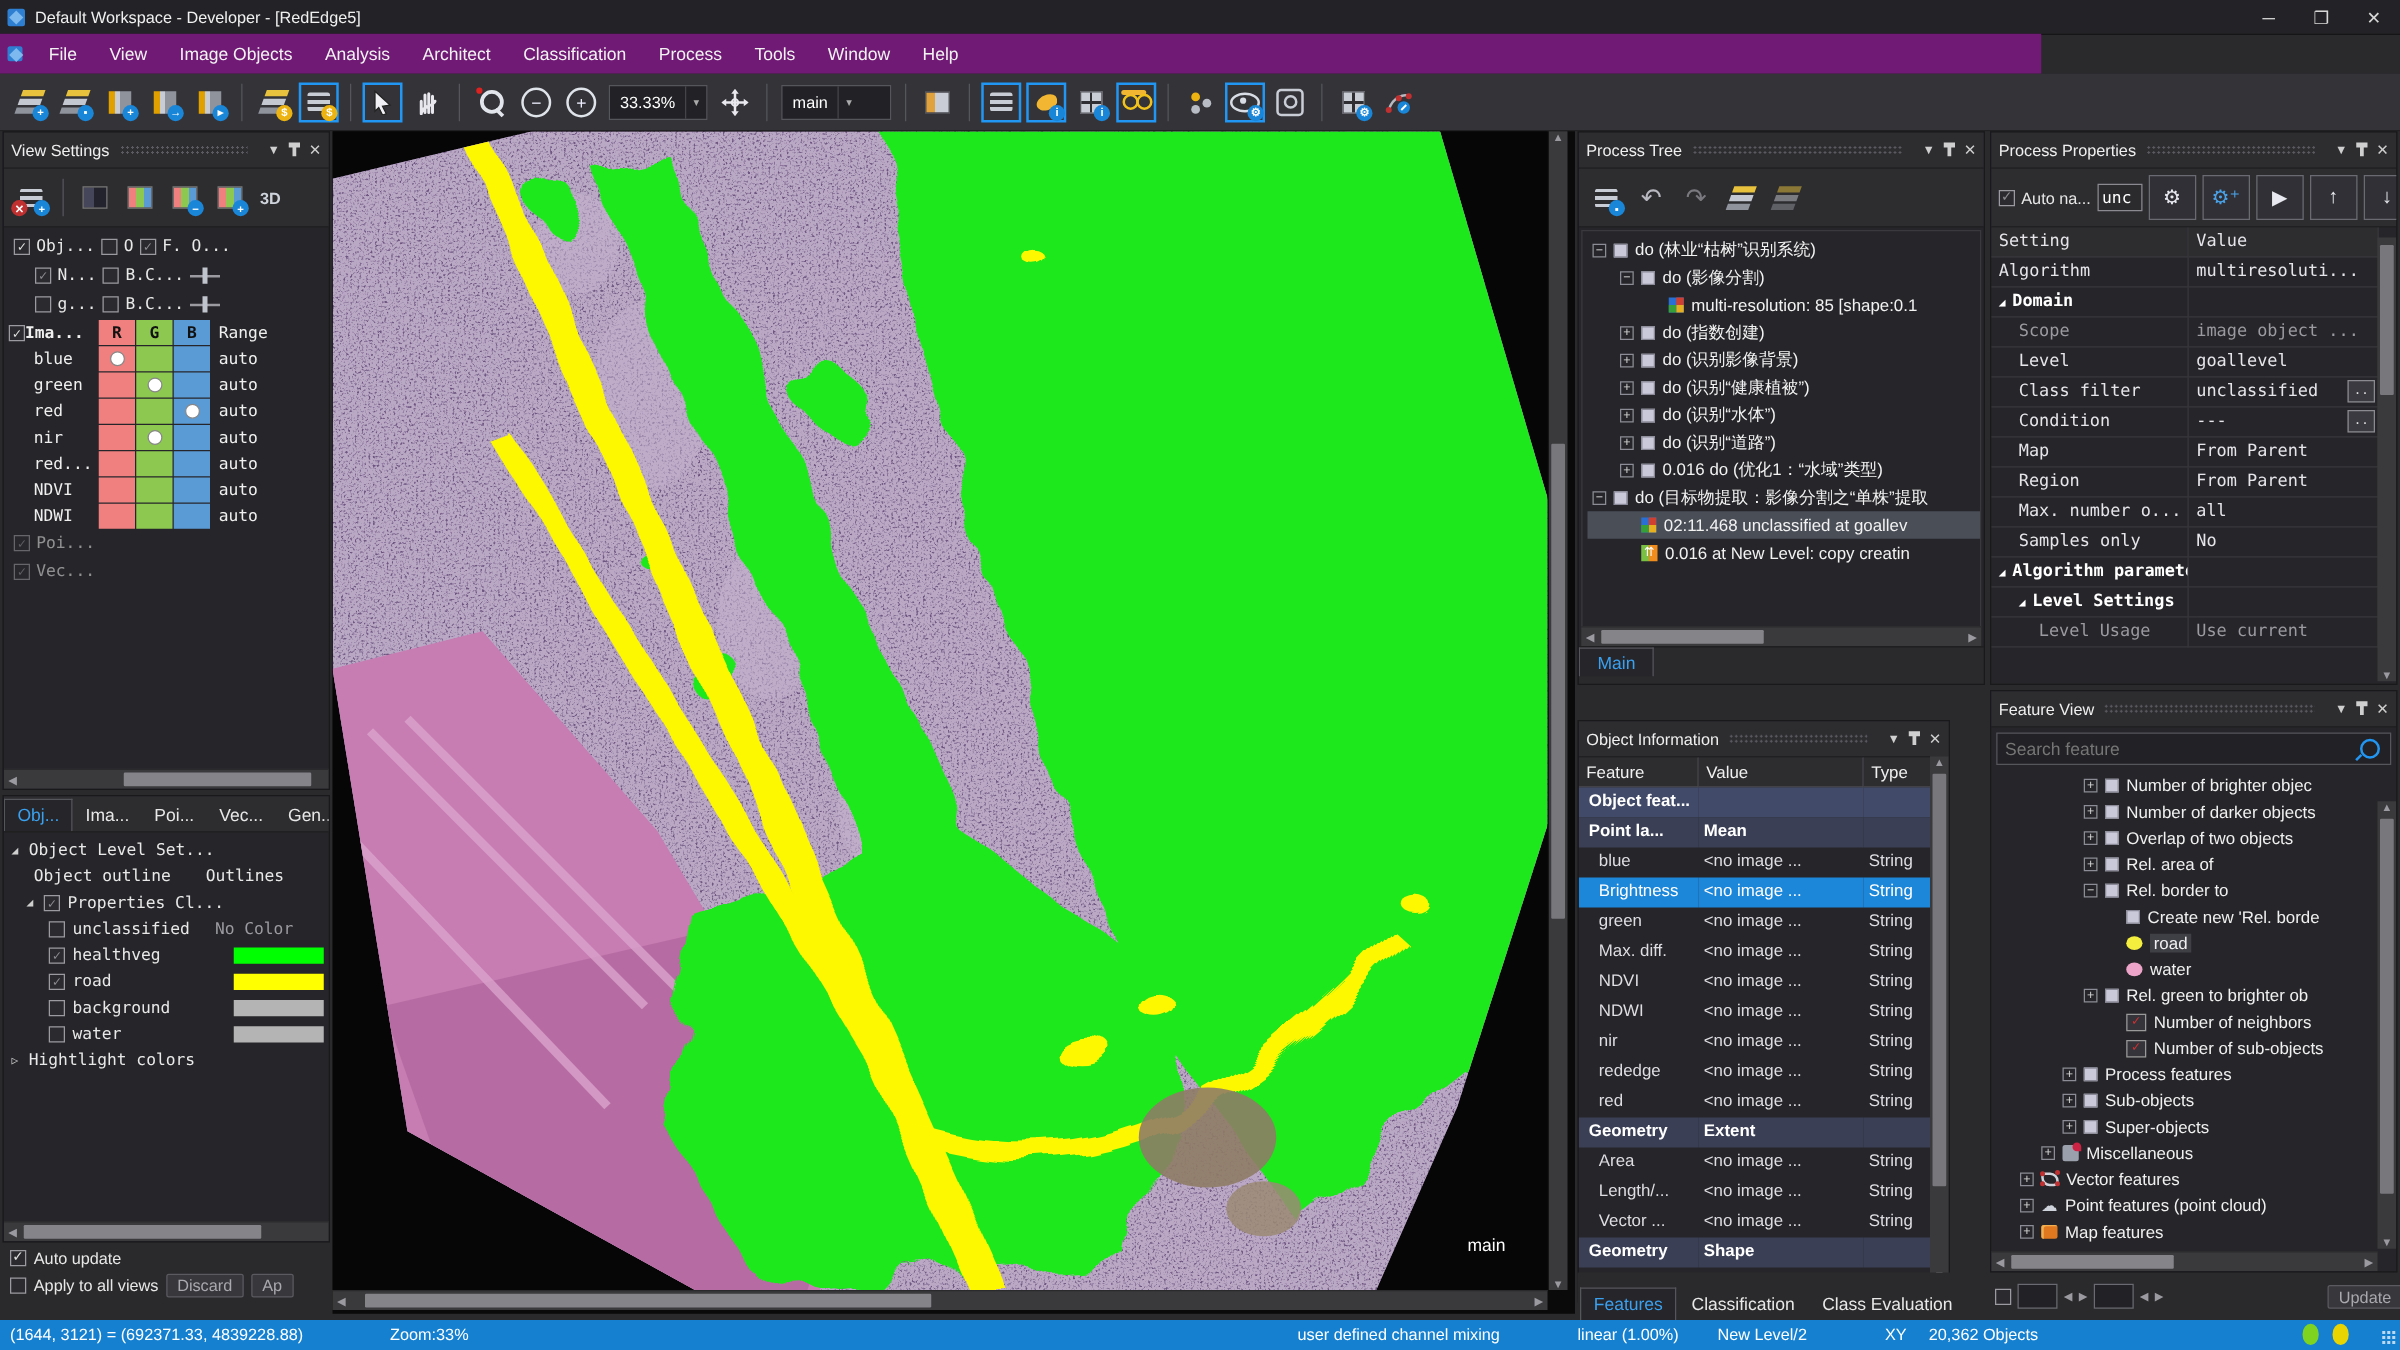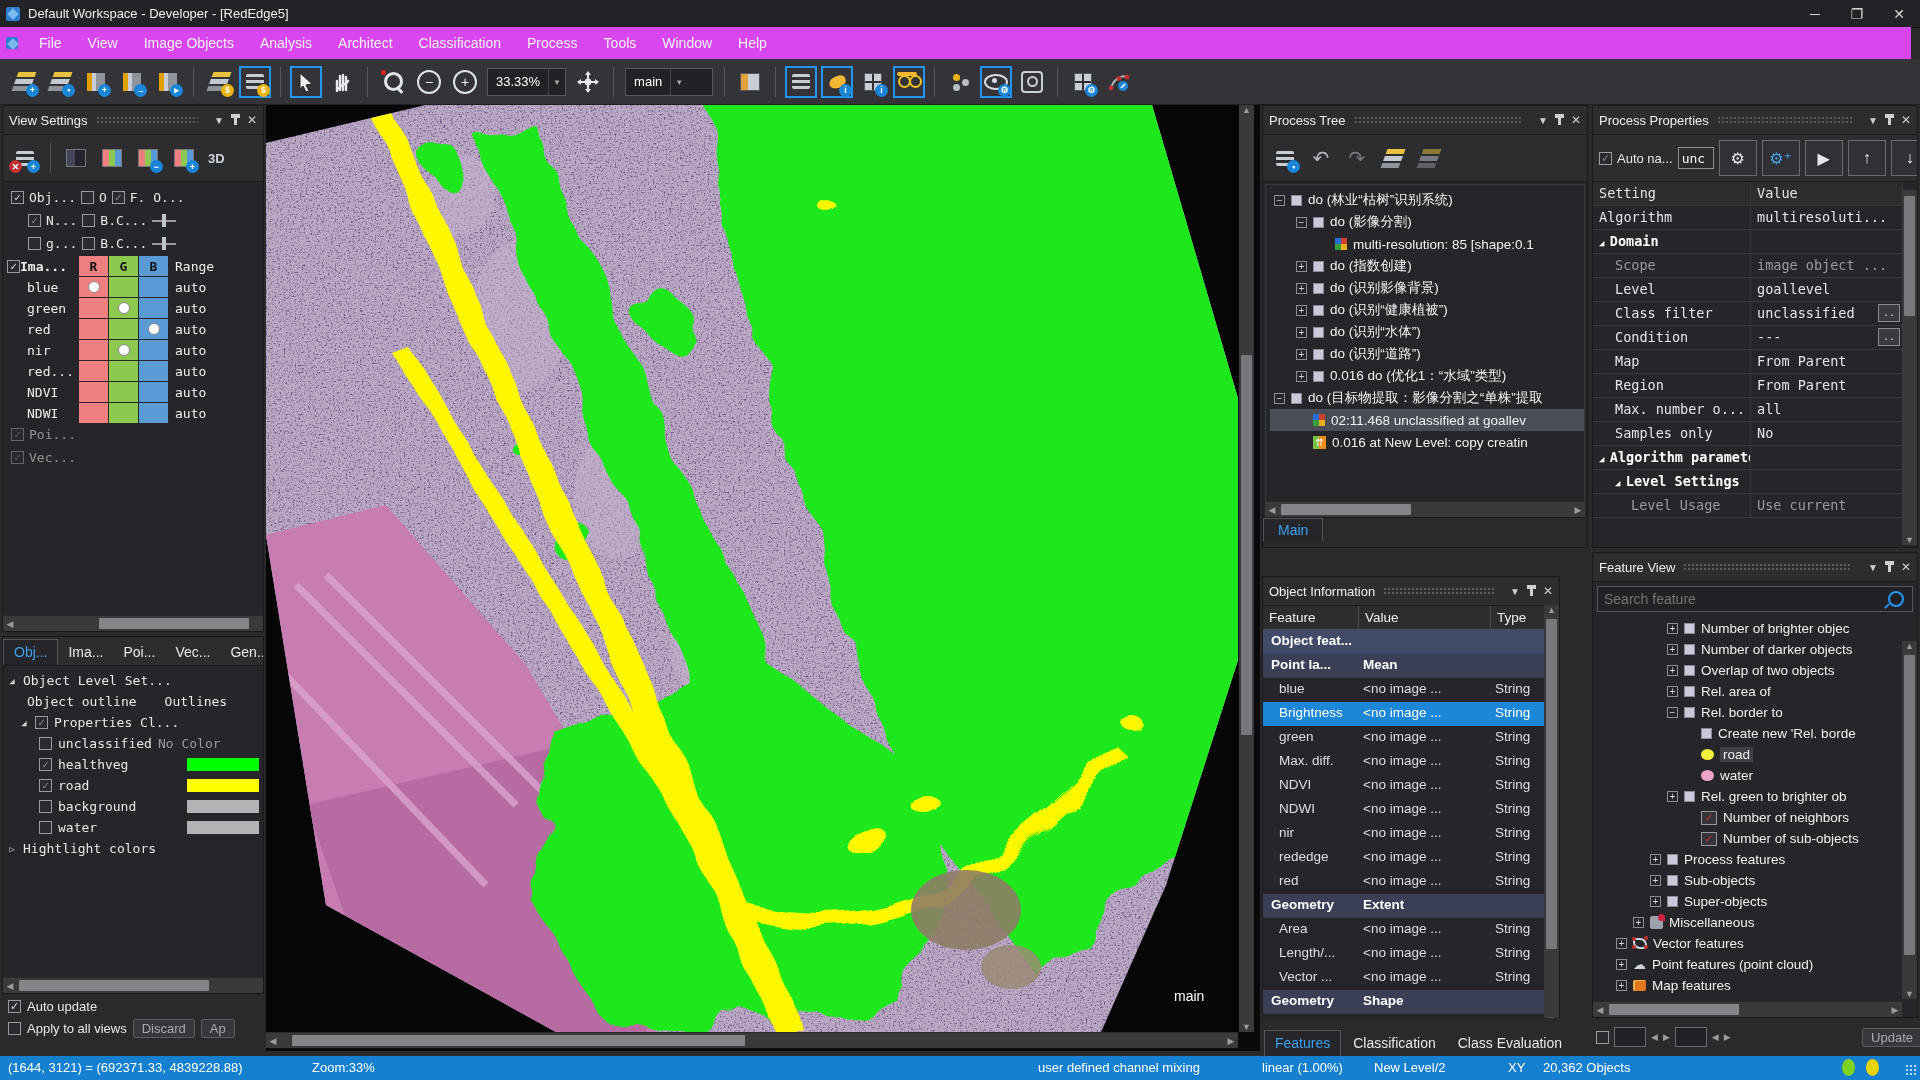--- a/index.html
+++ b/index.html
@@ -7,21 +7,21 @@
        font-family:"Liberation Sans",sans-serif;color:#e8e8e8;font-size:13px;
        -webkit-font-smoothing:antialiased;}
   .abs{position:absolute;}
   
   .titlebar{left:0;top:0;width:1920px;height:27px;background:#232327;display:flex;align-items:center;border-bottom:1px solid #151517;}
   .applogo{width:14px;height:14px;margin:0 8px 0 6px;background:#2e7fd2;position:relative;border-radius:2px;}
   .applogo::after{content:"";position:absolute;left:3px;top:3px;width:8px;height:8px;background:#7db9ef;transform:rotate(45deg);}
   .title-text{color:#f0f0f0;font-size:13px;}
   .wbtns{margin-left:auto;display:flex;}
   .wbtn{width:42px;height:26px;display:flex;align-items:center;justify-content:center;color:#d8d8d8;font-size:14px;}
-  .menubar{left:0;top:27px;width:1911px;height:32px;background:#d946ef;display:flex;align-items:center;border-bottom:1px solid #1c1c1e;}
+  .menubar{left:0;top:27px;width:1633px;height:32px;background:#701a75;display:flex;align-items:center;border-bottom:1px solid #1c1c1e;}
   .menu-item{padding:0 13px;color:#f2f2f2;font-size:14px;}
   .toolbar{left:0;top:59px;width:1920px;height:46px;background:#333338;display:flex;align-items:center;border-bottom:1px solid #202022;padding-left:6px;box-sizing:border-box;}
   .tsep{width:1px;height:30px;background:#55555c;margin:0 7px;}
   .tico{width:32px;height:32px;margin:0 2px;display:flex;align-items:center;justify-content:center;position:relative;border:2px solid transparent;box-sizing:border-box;}
   .tico.sel{border-color:#2196f3;}
   .badge{position:absolute;right:-1px;bottom:-1px;width:13px;height:13px;border-radius:50%;display:flex;align-items:center;justify-content:center;font-size:9px;font-weight:bold;color:#fff;}
   .badge.blue{background:#1a86d8;} .badge.gold{background:#edb411;color:#fff;}
   .p-stack{width:18px;height:5px;background:#e8c23c;box-shadow:0 7px 0 #c4c8d0,0 14px 0 #8f939c;transform:skewX(-20deg) translateY(-7px);}
   .p-cols{width:18px;height:18px;background:linear-gradient(90deg,#e0a000 0 5px,#c8ccd4 5px 9px,#8f939c 9px);}
   .p-bars{width:18px;height:15px;background:repeating-linear-gradient(180deg,#c8ccd4 0 3px,transparent 3px 6px);border-radius:2px;}
@@ -440,21 +440,21 @@
         <div class="ltree-row">
           <span style="width: 6px;"></span>
           <span class="tri">◢</span>
           <span class="cb gray">✓</span>
           <span>Properties Cl...</span>
         </div>
         <div class="ltree-row" style="padding-right: 4px;">
           <span style="width: 26px;"></span>
           <span class="cb gray"></span>
           <span>unclassified</span>
-          <span class="dimtext" style=" text-align: center;">No Color</span>
+          <span class="dimtext" style="margin-left: 14px; text-align: center;">No Color</span>
         </div>
         <div class="ltree-row" style="padding-right: 4px;">
           <span style="width: 26px;"></span>
           <span class="cb gray">✓</span>
           <span>healthveg</span>
           <span class="swatch" style="background: rgb(0, 255, 0); margin-left: auto;"></span>
         </div>
         <div class="ltree-row" style="padding-right: 4px;">
           <span style="width: 26px;"></span>
           <span class="cb gray">✓</span>

